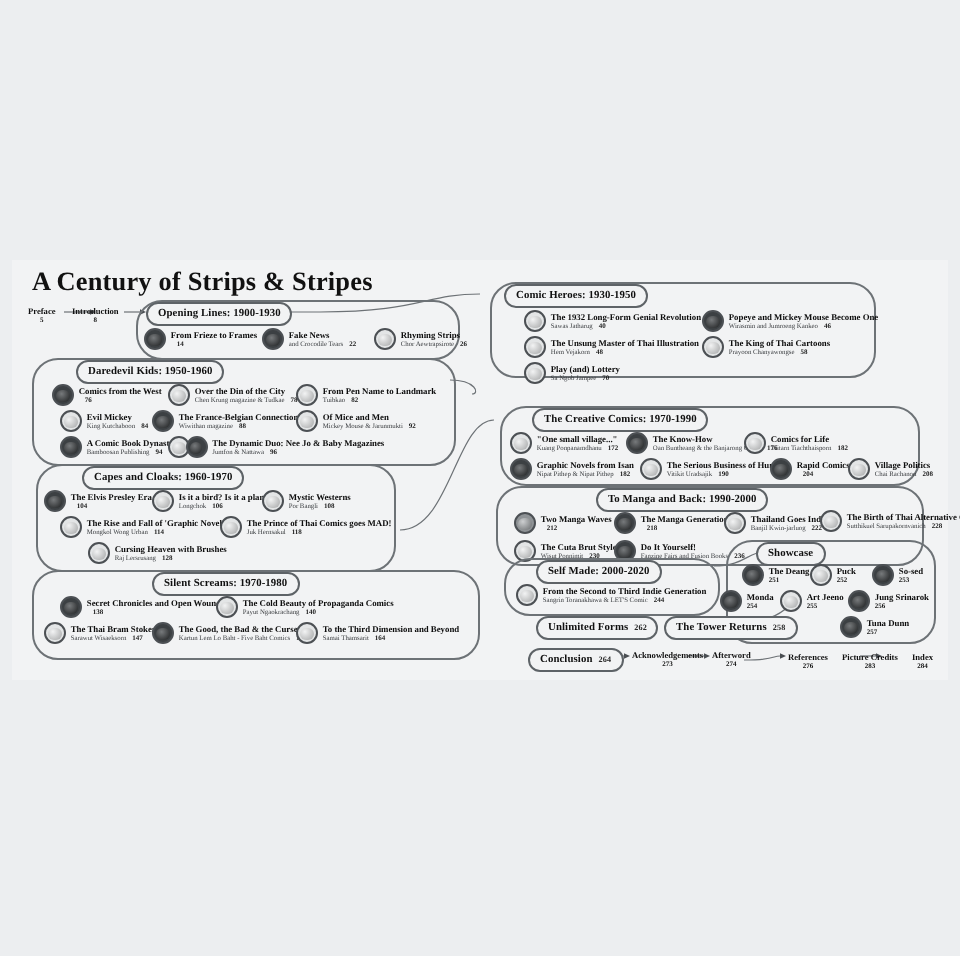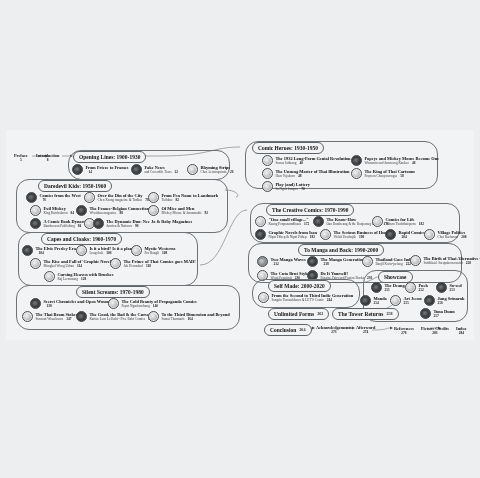--- a/index.html
+++ b/index.html
@@ -105,20 +105,21 @@
     <g fill="#4a4e52">
       <polygon points="45,154.6 48,156 45,157.4"></polygon>
       <polygon points="70,154.6 73,156 70,157.4"></polygon>
       <polygon points="312,326.6 315,328 312,329.4"></polygon>
       <polygon points="352,326.6 355,328 352,329.4"></polygon>
       <polygon points="390,326.6 393,328 390,329.4"></polygon>
       <polygon points="438,326.6 441,328 438,329.4"></polygon>
     </g>
   </svg>
 
+  <div class="title">A Century of Strips &amp; Stripes</div>
 
   <div class="plain" style="left:14px;top:153px;">
     <span>Preface</span>
     <span class="pg">5</span>
   </div>
   <div class="plain" style="left:36px;top:153px;">
     <span>Introduction</span>
     <span class="pg">8</span>
   </div>
 

